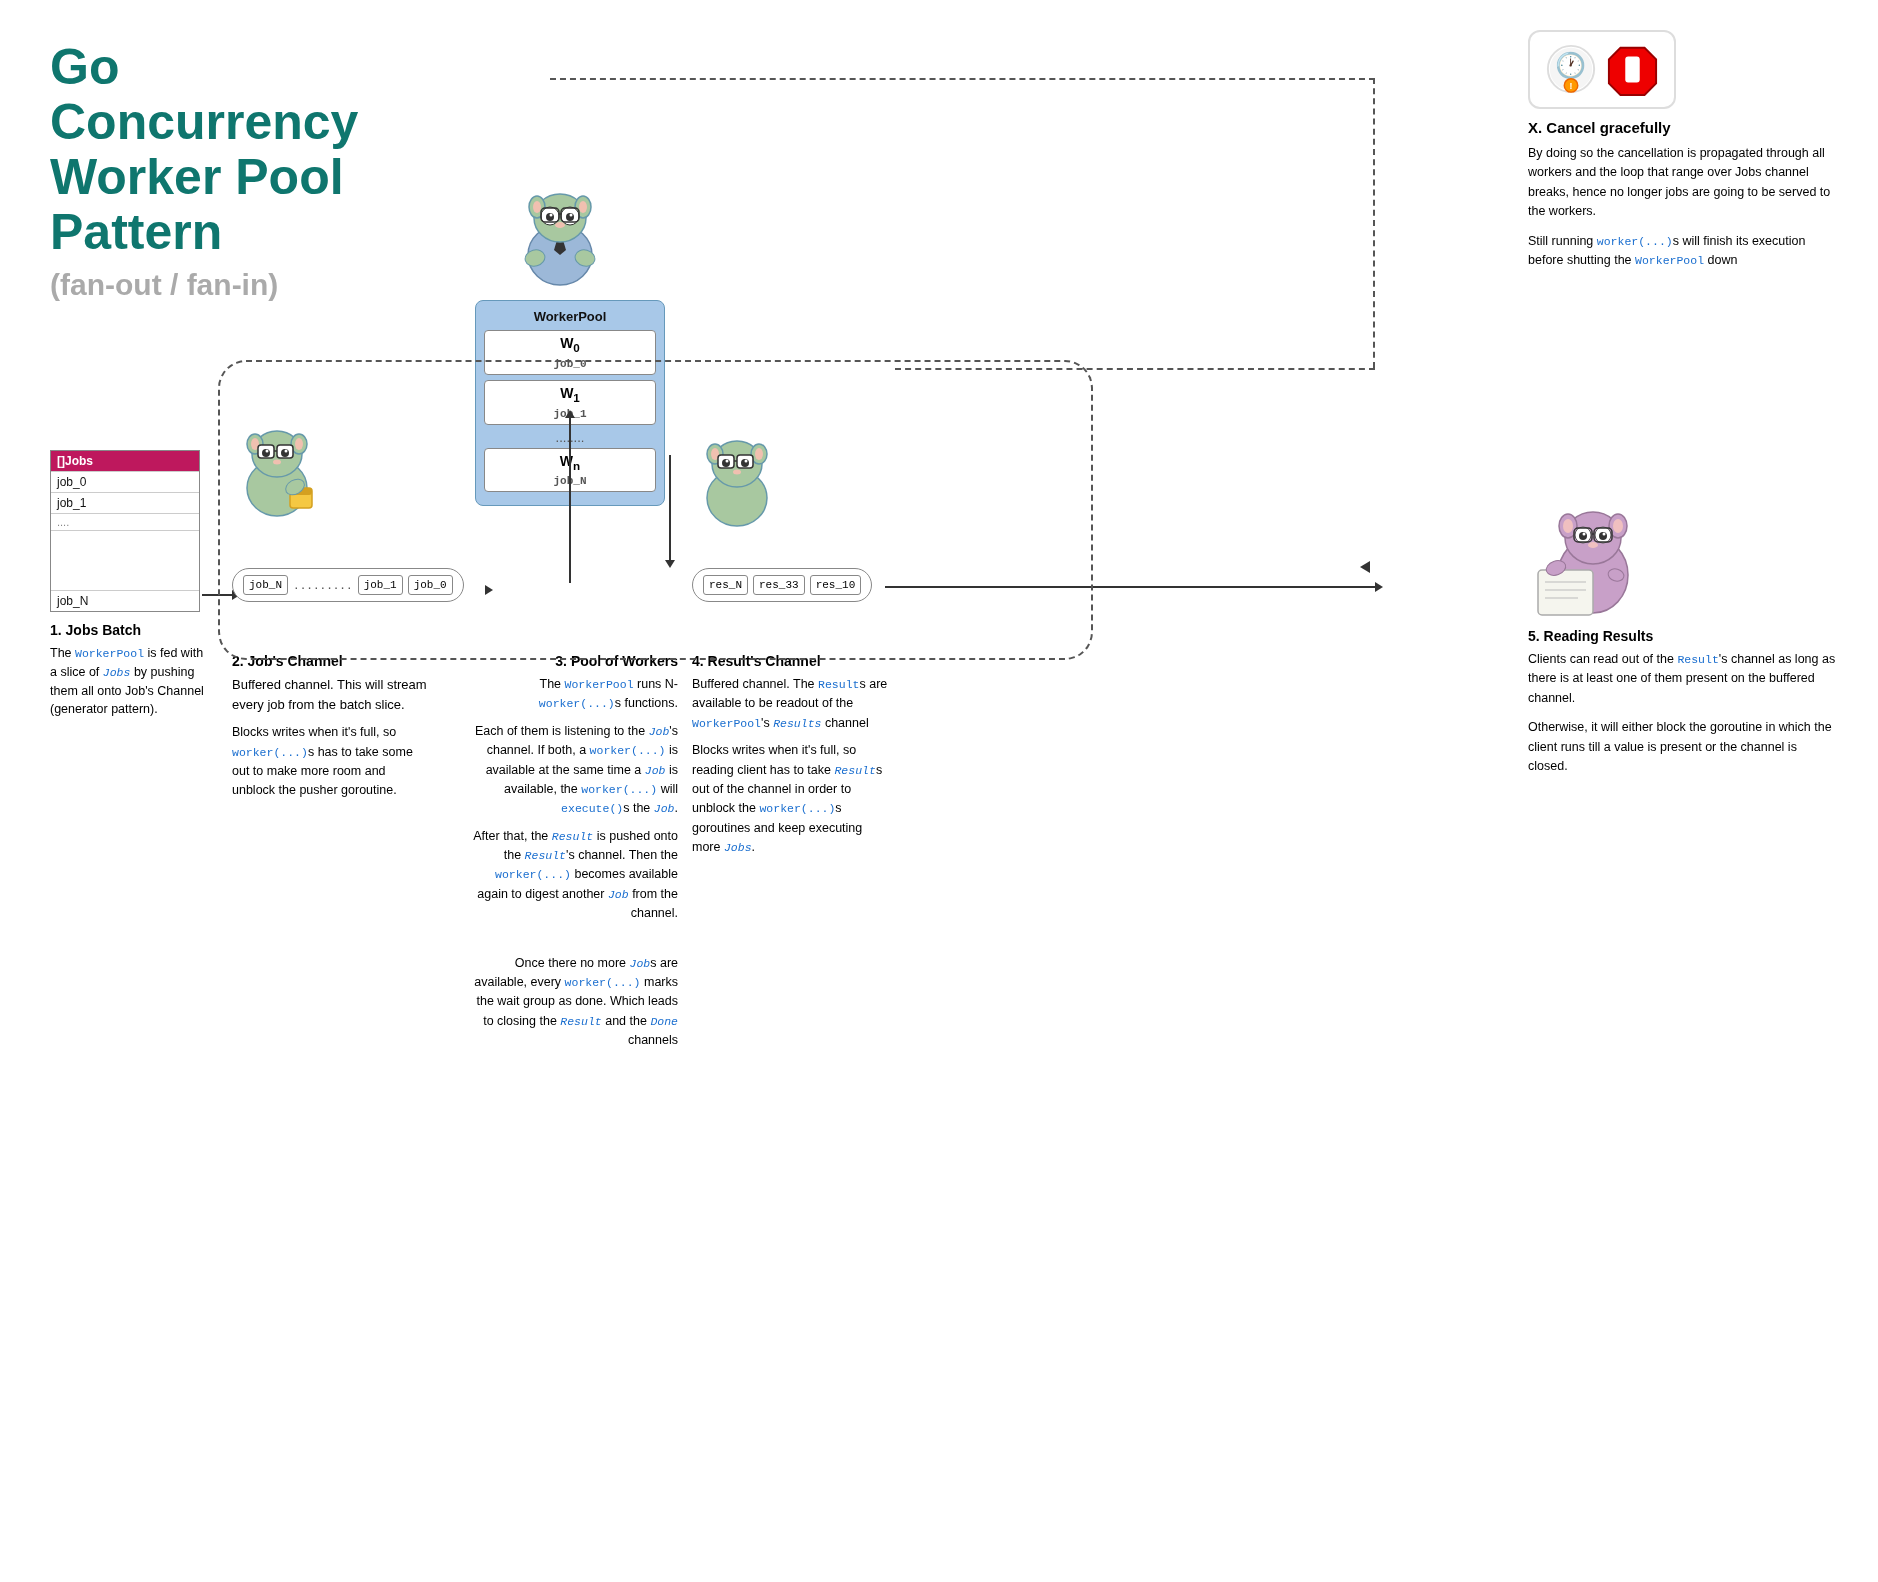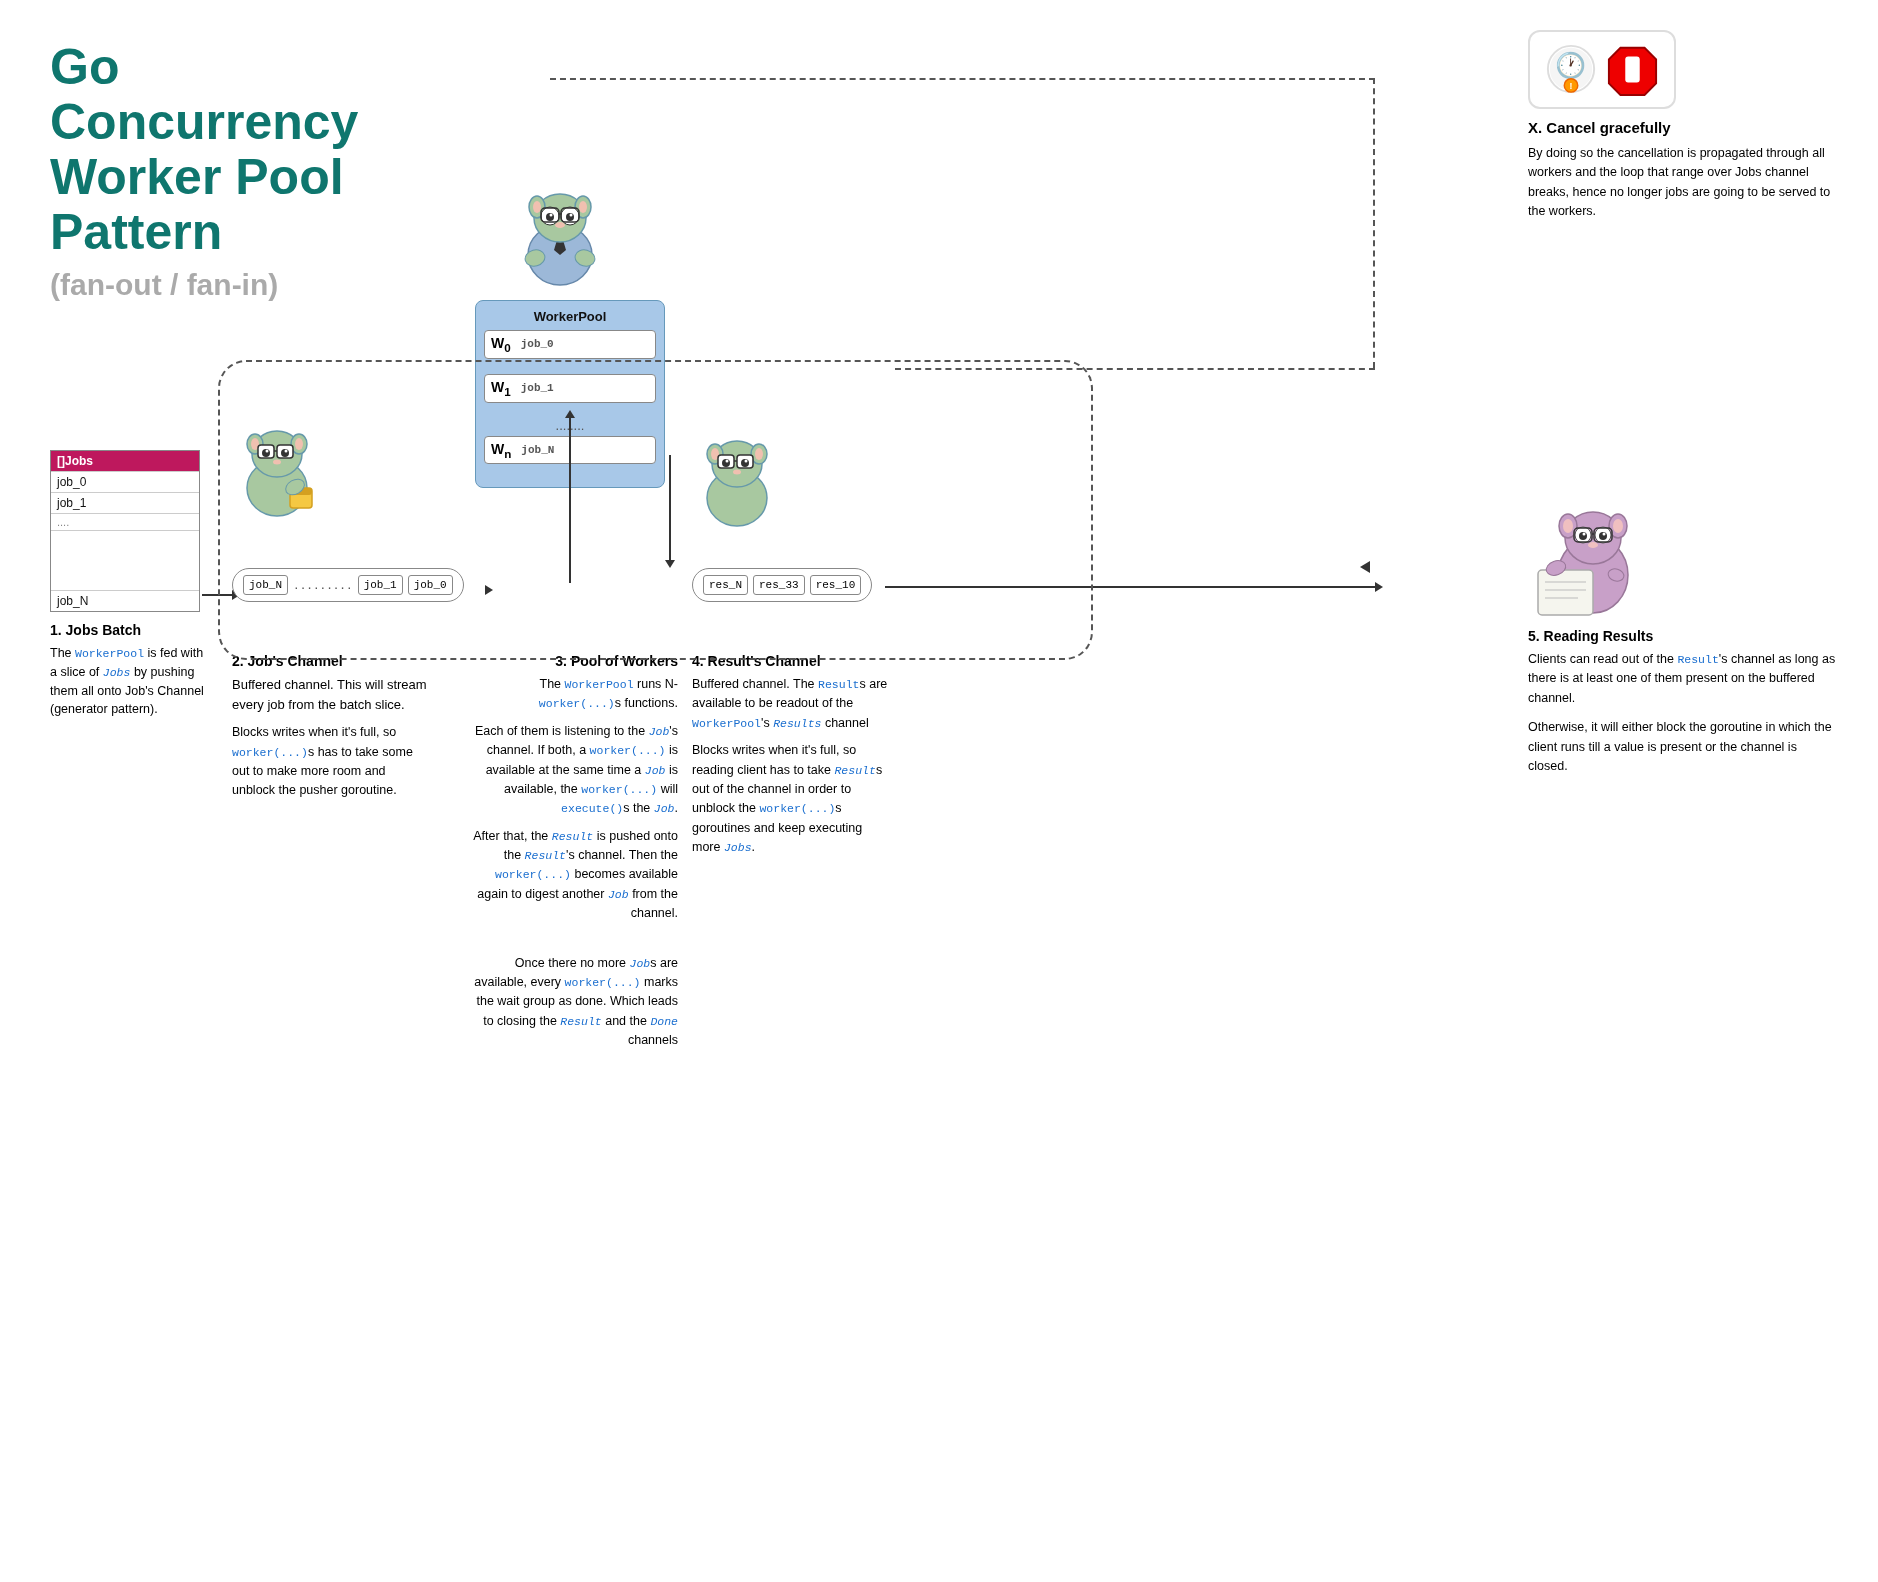--- a/index.html
+++ b/index.html
@@ -133,25 +133,26 @@
       font-size: 13px;
       margin-bottom: 6px;
       color: #111;
     }
     .worker-row {
       display: flex;
       align-items: center;
       background: #fff;
       border: 1.5px solid #888;
       border-radius: 4px;
-      margin-bottom: 15px;
+      margin-bottom: 5px;
       padding: 4px 6px;
-      gap: 10px;
+      gap: 4px;
       font-size: 12px;
       font-weight: bold;
+      flex-direction: column;
     }
     .worker-label {
       font-size: 14px;
       font-weight: bold;
     }
     .worker-job {
       font-size: 11px;
       font-family: 'Courier New', monospace;
       color: #555;
     }
@@ -211,20 +212,23 @@
         <text x="27" y="48" text-anchor="middle" font-size="9" fill="#fff" font-weight="bold">!</text>
       </svg>
 
       <svg width="55" height="55" viewBox="0 0 55 55">
         <polygon points="15,5 40,5 52,17 52,42 40,54 15,54 3,42 3,17" fill="#e00" stroke="#900" stroke-width="2"></polygon>
         <rect x="20" y="14" width="15" height="27" rx="3" fill="#fff"></rect>
       </svg>
     </div>
     <div class="cancel-title">X. Cancel gracefully</div>
     <div class="cancel-text">By doing so the cancellation is propagated through all workers and the loop that range over Jobs channel breaks, hence no longer jobs are going to be served to the workers.</div>
+    <div class="cancel-text">
+      Still running <span class="code-inline">worker(...)</span>s will finish its execution before shutting the <span class="code-inline">WorkerPool</span> down
+    </div>
   </div>
 
   <div class="reading-section">
 
     <div style="position:relative;height:130px;margin-bottom:8px;">
       <svg width="130" height="130" viewBox="0 0 130 130">
 
         <ellipse cx="65" cy="85" rx="35" ry="38" fill="#c8a0c8" stroke="#997799" stroke-width="1.5"></ellipse>
 
         <ellipse cx="65" cy="48" rx="28" ry="26" fill="#c8a0c8" stroke="#997799" stroke-width="1.5"></ellipse>

